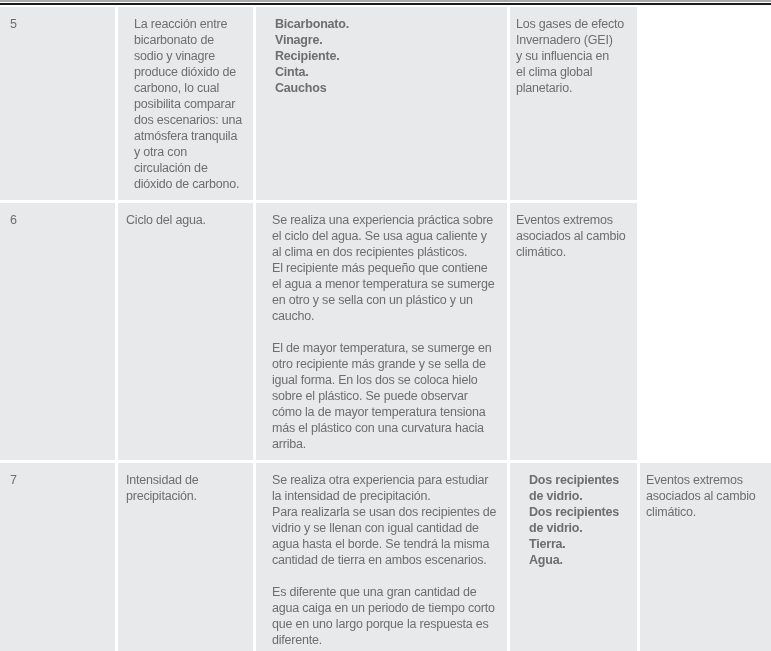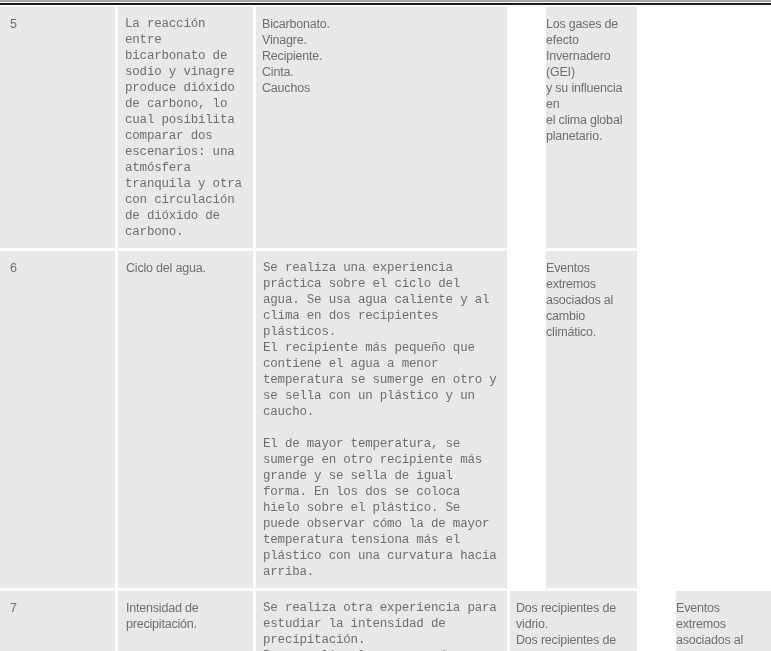--- a/index.html
+++ b/index.html
@@ -53,23 +53,23 @@
     color: #6e6e6e;
     font-size: 12.5px;
     letter-spacing: -0.2px;
     line-height: 16px;
     padding: 9px 8px 8px 8px;
     box-sizing: border-box;
     white-space: pre-line;
     overflow-wrap: break-word;
   }
   .c1 { padding-left: 10px; }
-  .c3 { padding-left: 7px; font-family: Liberation Mono, monospace; }
-  .c4 { padding-left: 6px; padding-right: 4px; }
-  .c5 { padding-left: 0; margin-left: 36px; }
+  .c3 { padding-left: 16px; }
+  .c4 { padding-left: 19px; padding-right: 4px; font-weight: bold; }
+  .c5 { padding-left: 6px; }
   .r5 .td { min-height: 96px; }
   .r6 .td { min-height: 217px; }
   .r7 .td { min-height: 275px; }
 </style>
 </head>
 <body>
 
 <div class="page">
 
   <div class="top-line"></div>

